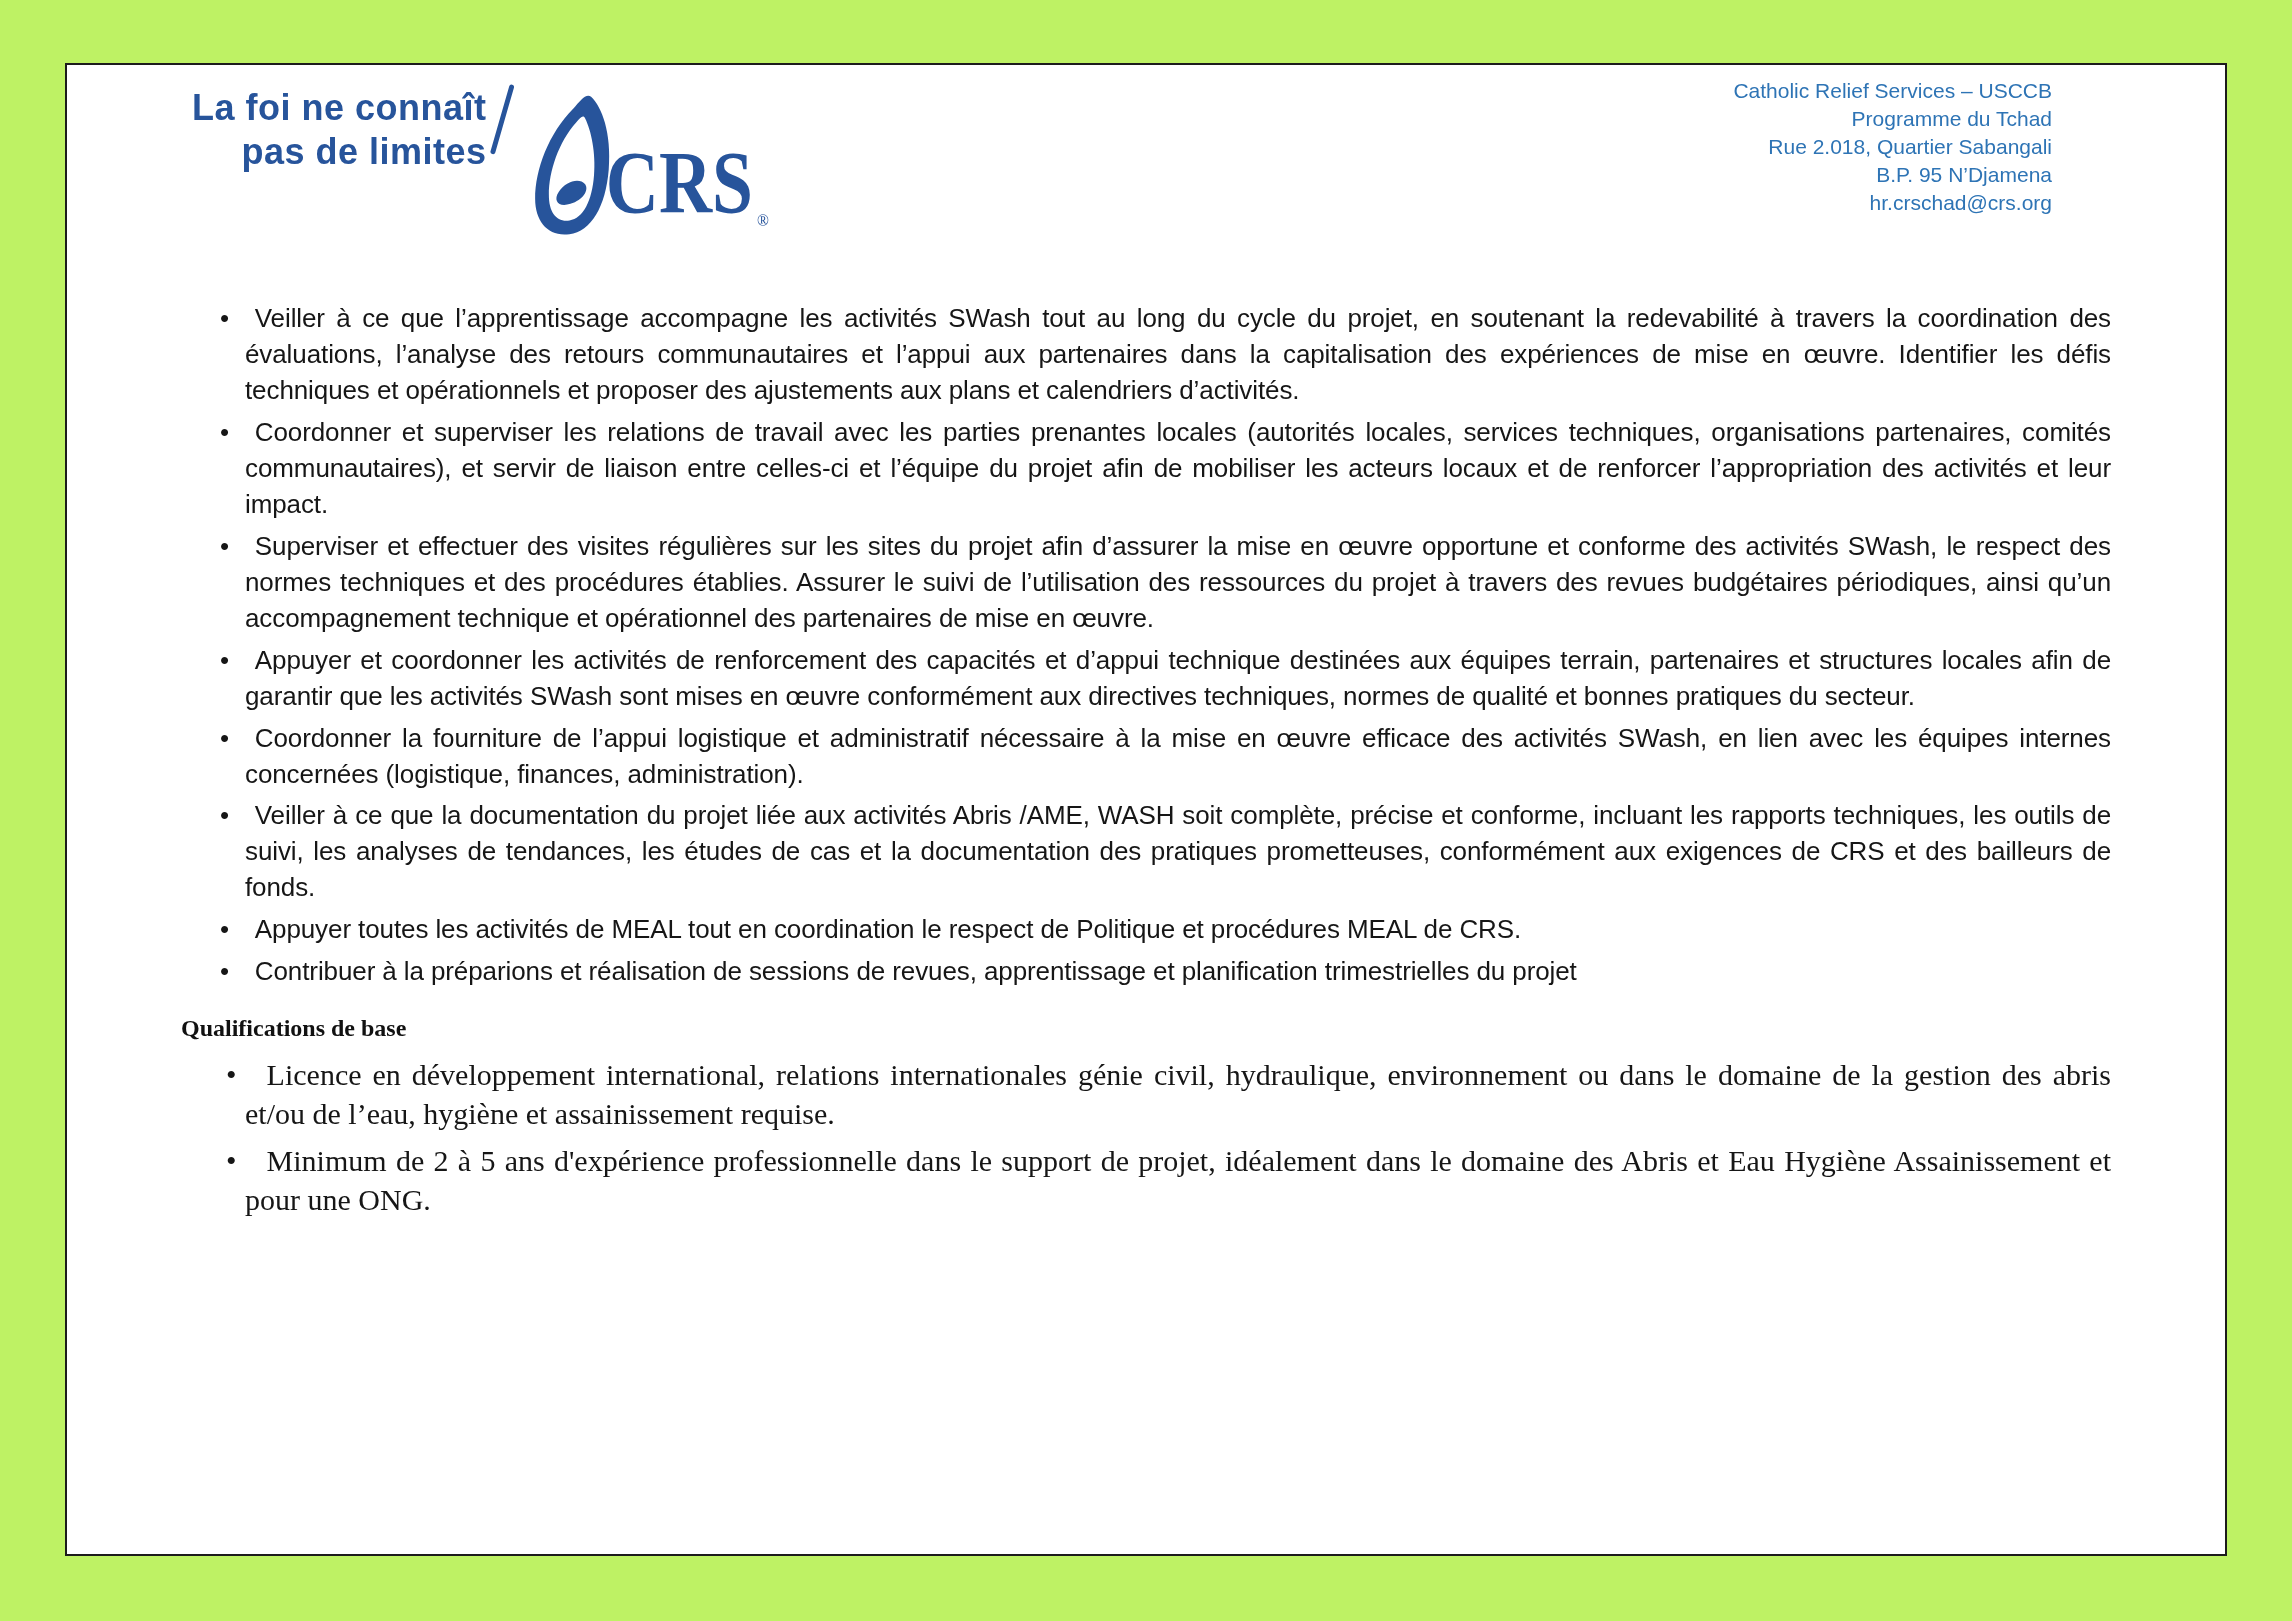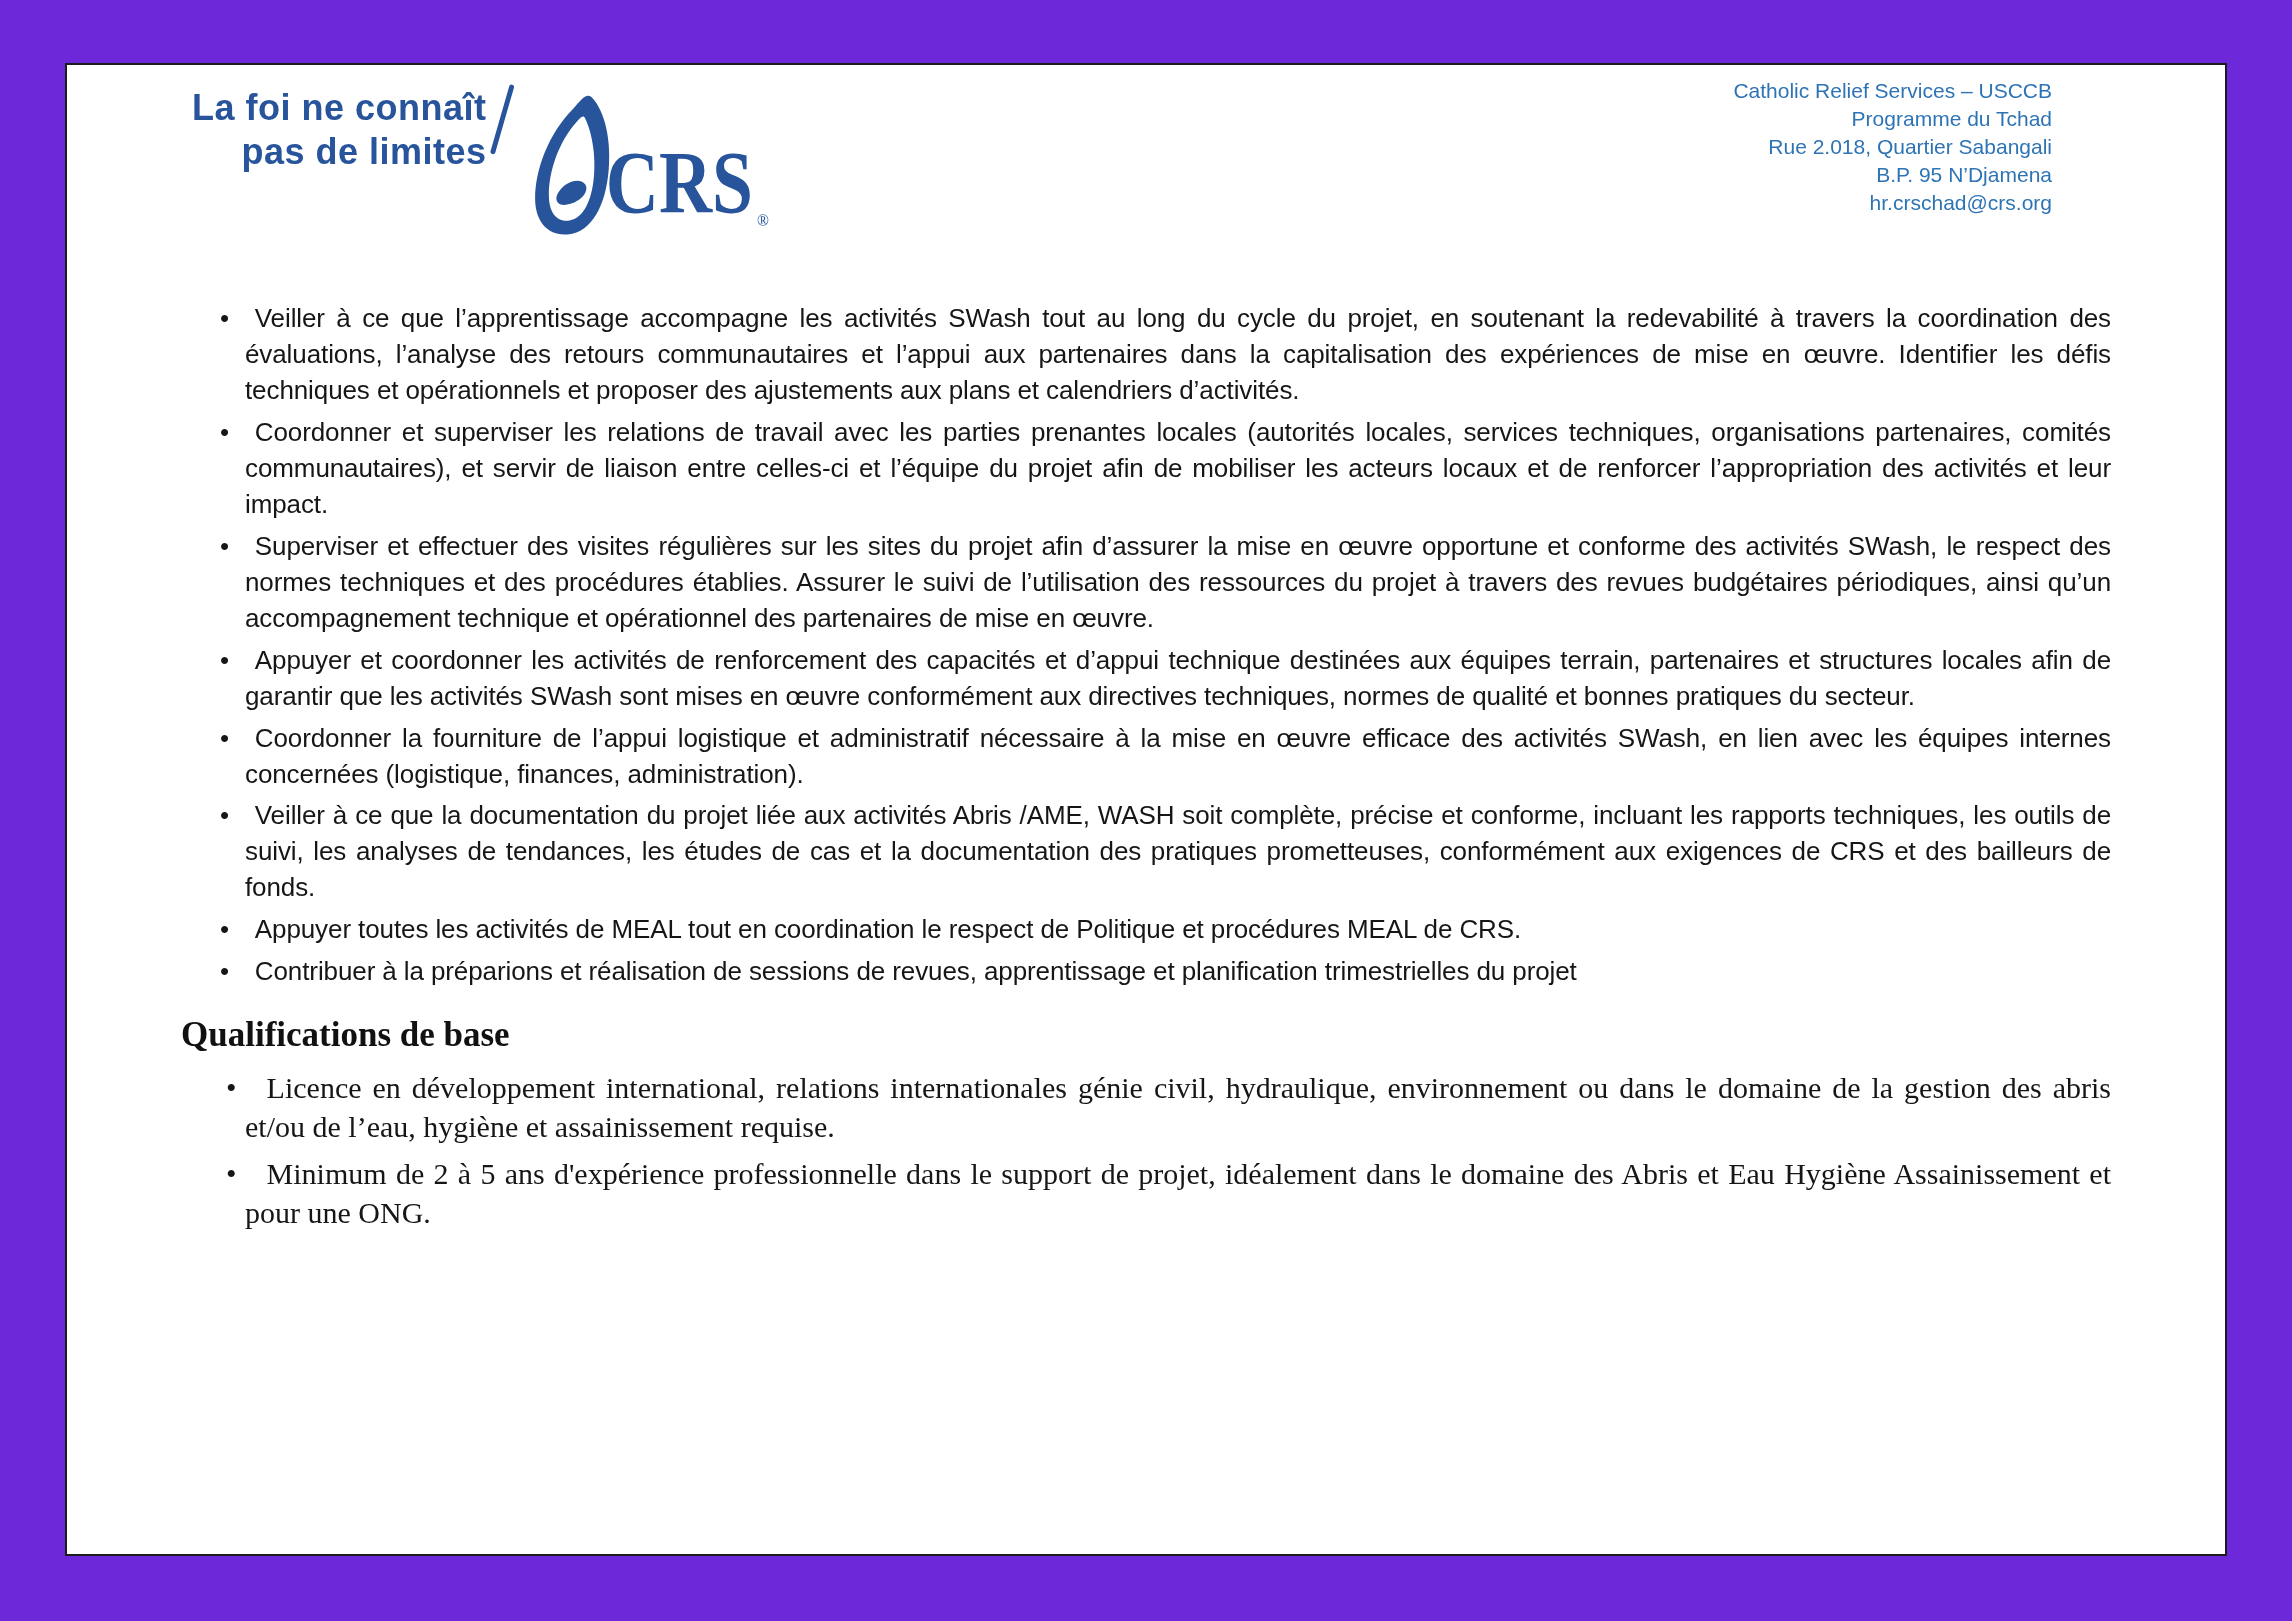--- a/index.html
+++ b/index.html
@@ -1,16 +1,16 @@
 <!DOCTYPE html>
 <html lang="fr"><head>
 <meta charset="utf-8">
 <style>
   html,body{margin:0;padding:0;background:#ffffff;}
-  .page{position:relative;width:2293px;height:1621px;background:#6d28d9;overflow:hidden;
+  .page{position:relative;width:2293px;height:1621px;background:#bef264;overflow:hidden;
         font-family:"Liberation Sans",sans-serif;color:#161616;}
   .frame{position:absolute;left:65px;top:63px;width:2162px;height:1493px;
          border:2px solid #1c1c1c;background:#ffffff;box-sizing:border-box;}
 
   
   .logo{position:absolute;left:125px;top:13.7px;display:flex;align-items:flex-start;}
   .tagline{margin-top:7.8px;text-align:right;color:#27549B;font-weight:bold;
            font-size:36px;line-height:44px;letter-spacing:0.5px;}
   .crs-mark{margin-left:3.9px;width:314px;height:172px;display:block;}
   .contact{position:absolute;top:11.8px;right:173px;text-align:right;color:#2E74B5;
@@ -18,21 +18,21 @@
 
   
   .main{position:absolute;left:114px;top:235px;width:1930px;}
   ul.bullets{list-style:none;margin:0;padding:0;text-align:justify;}
   .bullets li{position:relative;padding-left:64px;margin:0 0 5.9px 0;text-indent:9.8px;}
   .bullets .dot{position:absolute;left:39px;top:0;text-indent:0;}
   .sans{font-size:26px;line-height:36px;letter-spacing:-0.1px;}
   .serif{font-family:"Liberation Serif",serif;font-size:30px;line-height:39px;}
   .serif li{padding-left:64px;text-indent:21.6px;margin-bottom:7.8px;}
   .serif .dot{left:45px;}
-  h2.sec{font-family:"Liberation Serif",serif;font-size:35px;font-weight:bold;
+  h2.sec{font-family:"Liberation Serif",serif;font-size:24px;font-weight:bold;
          color:#111;margin:25.5px 0 13.7px 0;text-align:left;}
   h2.sec.second{margin-top:63px;margin-bottom:0;}
 
   
   .footer{position:absolute;left:108px;right:123px;top:1378px;
           border-top:2px solid #d6d6d6;padding-top:7.8px;text-align:right;
           font-family:"Liberation Serif",serif;font-size:30px;color:#1e1e1e;}
   .footer .bar{color:#3a3a3a;margin:0 9.8px;font-weight:normal;}
   .footer .word{color:#8a8a8a;letter-spacing:2.9px;}
 </style>

